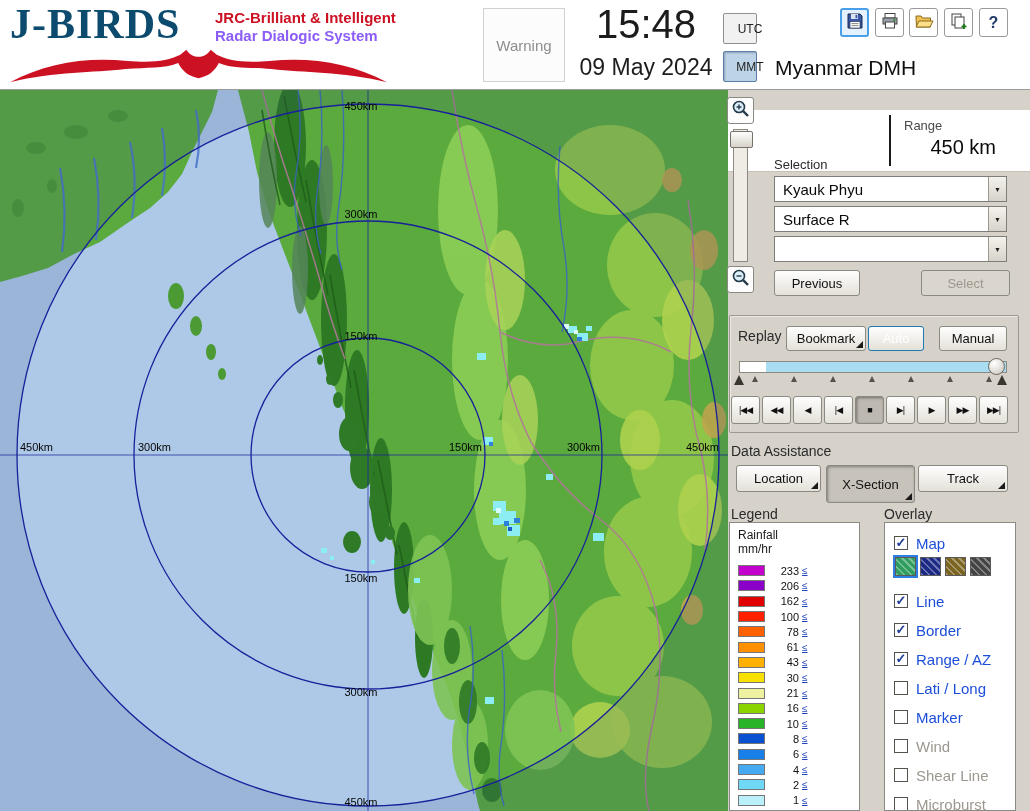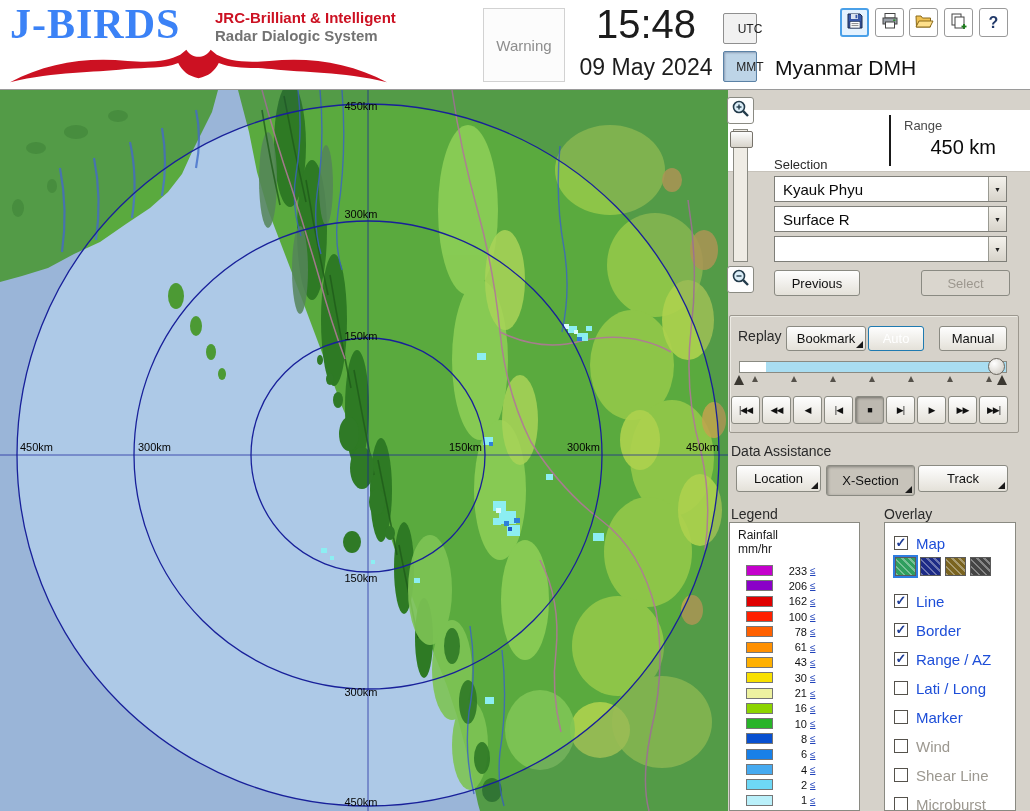--- a/index.html
+++ b/index.html
@@ -54,21 +54,21 @@
              background:radial-gradient(circle at 35% 30%,#ffffff,#c9c5bc);border:1px solid #6a665e;box-sizing:border-box;cursor:grab;}
   .pb-row{position:absolute;left:731px;top:396px;display:flex;gap:2px;}
   .pbtn{position:relative;width:29px;height:28px;font-size:9px;letter-spacing:-1px;display:flex;align-items:center;justify-content:center;
         background:linear-gradient(#fefefe,#e4e1d9);border:1px solid #8a8a82;border-radius:3px;cursor:pointer;color:#111;padding:0;}
   .pbtn.pressed{background:#bdb9b0;box-shadow:inset 1px 1px 3px rgba(0,0,0,.4);}
 
   
   .white-box{position:absolute;background:#fff;border:1px solid #8a8a82;box-sizing:border-box;}
   .leg-title{position:absolute;left:8px;font-size:12px;color:#1a1a1a;}
   .legrows{position:absolute;left:0;top:40px;right:0;}
-  .legrow{display:flex;align-items:center;height:15.3px;padding-left:8px;margin-left:8px;}
+  .legrow{display:flex;align-items:center;height:15.3px;padding-left:8px;}
   .legswatch{width:27px;height:11px;border:1px solid #767676;box-sizing:border-box;}
   .legval{width:30px;text-align:right;font-size:11px;color:#111;margin-left:4px;}
   .legle{font-size:10px;color:#2244bb;text-decoration:underline;margin-left:3px;}
   .cbxrow{position:absolute;left:9px;display:flex;align-items:center;gap:8px;height:20px;cursor:pointer;}
   .cbx{width:14px;height:14px;background:#fff;border:1px solid #55524c;display:flex;align-items:center;justify-content:center;box-sizing:border-box;}
   .mark{visibility:hidden;font-size:13px;font-weight:bold;color:#1e3c96;line-height:1;margin-top:-2px;}
   .cbx.checked .mark{visibility:visible;}
   .cbxlabel{font-size:15px;color:#1d4ed8;white-space:nowrap;}
   .cbxrow.disabled .cbxlabel{color:#9c9890;}
   .swatchrow{position:absolute;left:10px;display:flex;gap:4px;}
@@ -84,23 +84,23 @@
            border:1px solid #77736b;border-radius:2px;cursor:grab;}
 
   .map-wrap{position:absolute;left:0;top:90px;width:728px;height:721px;overflow:hidden;cursor:crosshair;}
 </style>
 </head>
 <body>
 
 <div class="page">
 
   <div class="header">
-    <div class="logo-title" style="color: #3b82f6;">J-BIRDS</div>
+    <div class="logo-title" style="color: #0c4a6e;">J-BIRDS</div>
     <div class="logo-sub" style="top: 9px; color: rgb(204, 17, 34);">JRC-Brilliant &amp; Intelligent</div>
-    <div class="logo-sub" style="top: 27px; color: #737373;">Radar  Dialogic  System</div>
+    <div class="logo-sub" style="top: 27px; color: #8b5cf6;">Radar  Dialogic  System</div>
     <div class="eagle">
       <svg width="385" height="38" viewBox="0 0 380 36">
         <path d="M4,33 C40,14 78,8 120,12 C145,14 160,12 172,6 L178,1 C181,6 186,8 190,8 C194,8 199,6 202,1 L208,6 C220,12 235,14 260,12 C302,8 340,14 376,33 C330,22 295,24 262,20 C240,18 225,20 210,14 C206,22 200,27 190,29 C180,27 174,22 170,14 C155,20 140,18 118,20 C85,24 50,22 4,33 Z" fill="#cc1122"></path>
       </svg>
     </div>
 
     <div class="warning-box">Warning</div>
     <div class="time">15:48</div>
     <div class="date">09 May 2024</div>
 
@@ -415,21 +415,21 @@
     <button class="pbtn">▶</button>
     <button class="pbtn">▶▶</button>
     <button class="pbtn">▶▶|</button>
   </div>
 
   <div class="panel-label lg" style="left:731px;top:443px;">Data Assistance</div>
   <button class="btn" style="left:736px;top:465px;width:85px;height:27px;">
     <span>Location</span>
     <span class="cnr"></span>
   </button>
-  <button class="btn pressed" style="left:826px;top:465px;width:89px;height:31px;">
+  <button class="btn pressed" style="left:826px;top:465px;width:89px;height:38px;">
     <span>X-Section</span>
     <span class="cnr"></span>
   </button>
   <button class="btn" style="left:918px;top:465px;width:90px;height:27px;">
     <span>Track</span>
     <span class="cnr"></span>
   </button>
 
   <div class="panel-label lg" style="left:731px;top:506px;">Legend</div>
   <div class="panel-label lg" style="left:884px;top:506px;">Overlay</div>

